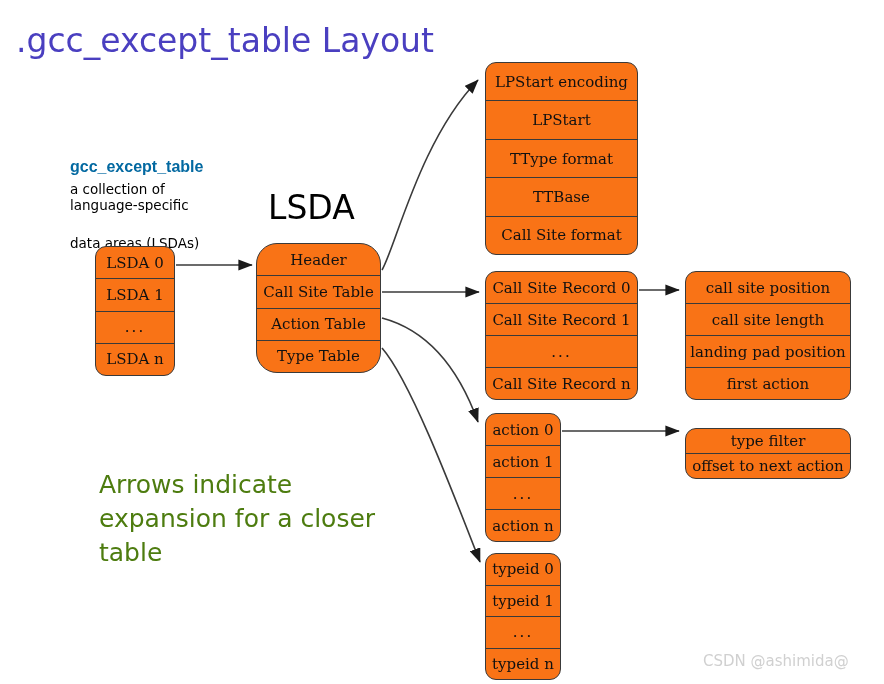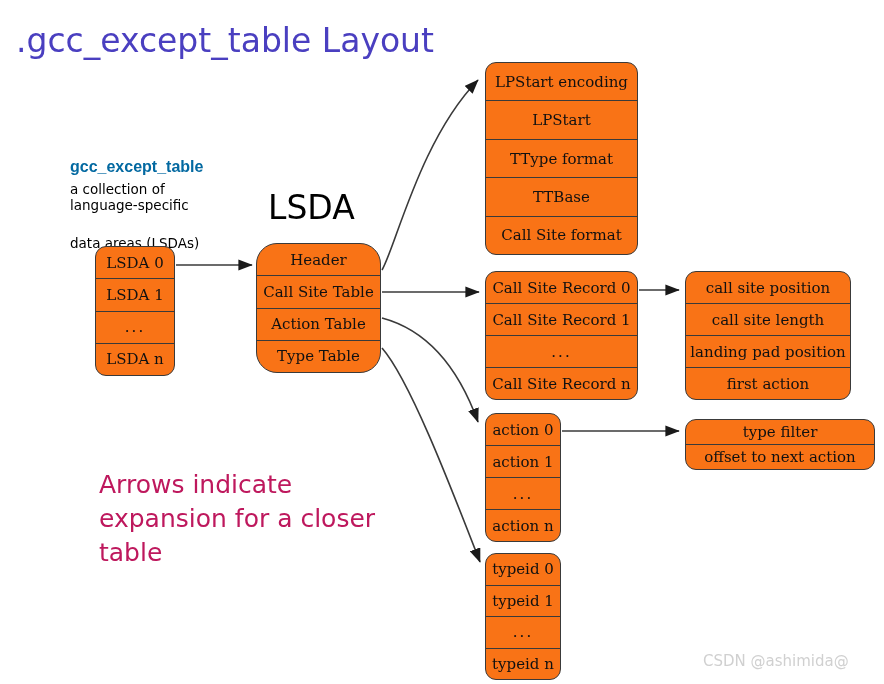--- a/index.html
+++ b/index.html
@@ -51,21 +51,21 @@
     font-family: "DejaVu Sans", sans-serif;
     font-size: 33px;
     color: #000000;
     white-space: nowrap;
   }
   .label-note {
     position: absolute;
     font-family: "DejaVu Sans", sans-serif;
     font-size: 25px;
     line-height: 34px;
-    color: #be185d;
+    color: #4d7c0f;
     white-space: nowrap;
   }
   #watermark {
     position: absolute;
     font-family: "DejaVu Sans", sans-serif;
     font-size: 15px;
     color: #d0d0d0;
     white-space: nowrap;
   }
 
@@ -166,21 +166,21 @@
     <div class="struct-row">first action</div>
   </div>
 
   <div class="struct-box" style="left:485px; top:413px; width:76px; height:129px;">
     <div class="struct-row">action 0</div>
     <div class="struct-row">action 1</div>
     <div class="struct-row ellipsis">...</div>
     <div class="struct-row">action n</div>
   </div>
 
-  <div class="struct-box" style="left:685px; top:419px; width:190px; height:51px;">
+  <div class="struct-box" style="left:685px; top:428px; width:166px; height:51px;">
     <div class="struct-row">type filter</div>
     <div class="struct-row">offset to next action</div>
   </div>
 
   <div class="struct-box" style="left:485px; top:553px; width:76px; height:127px;">
     <div class="struct-row">typeid 0</div>
     <div class="struct-row">typeid 1</div>
     <div class="struct-row ellipsis">...</div>
     <div class="struct-row">typeid n</div>
   </div>

